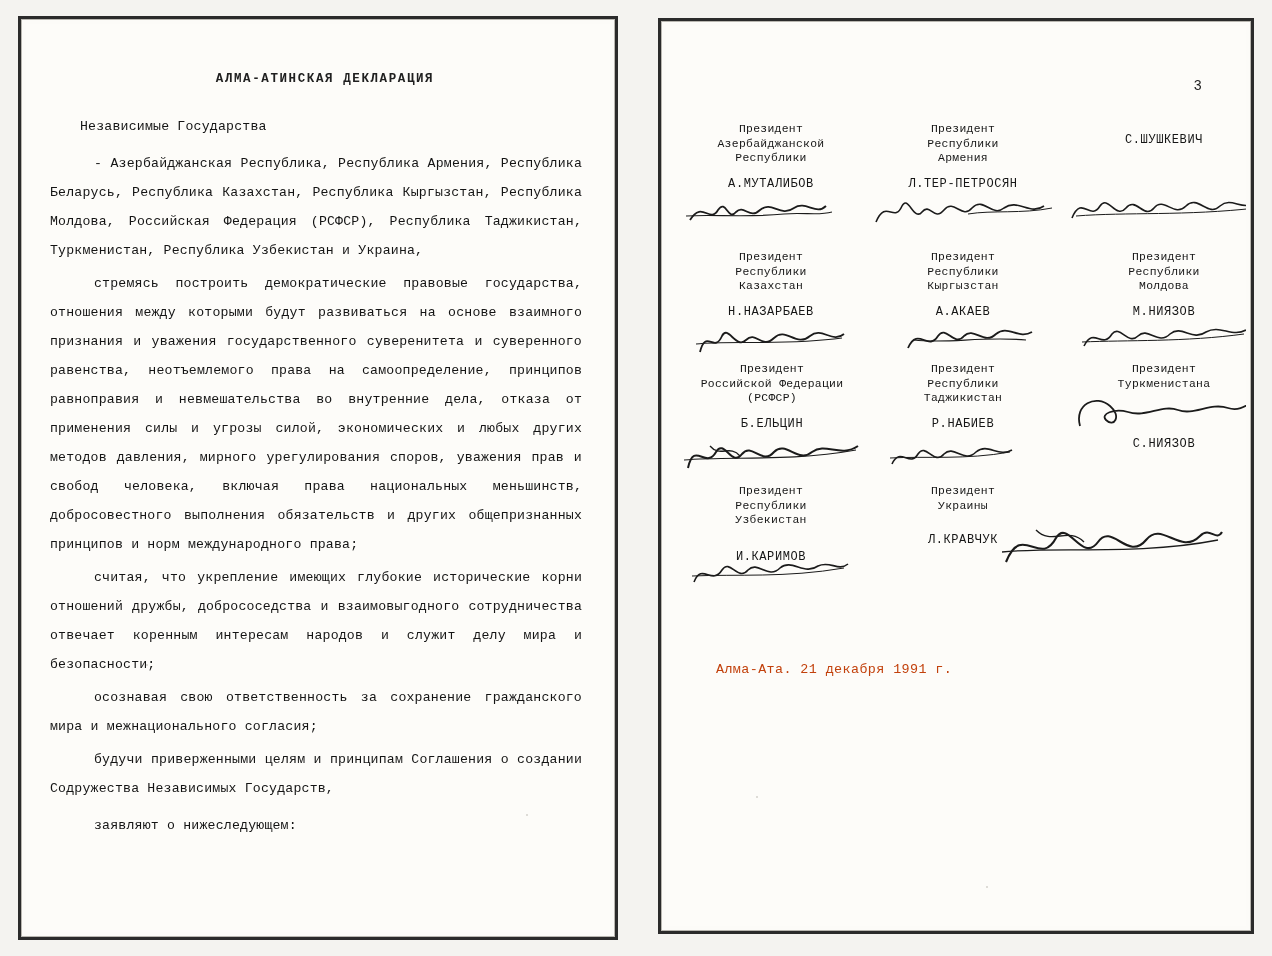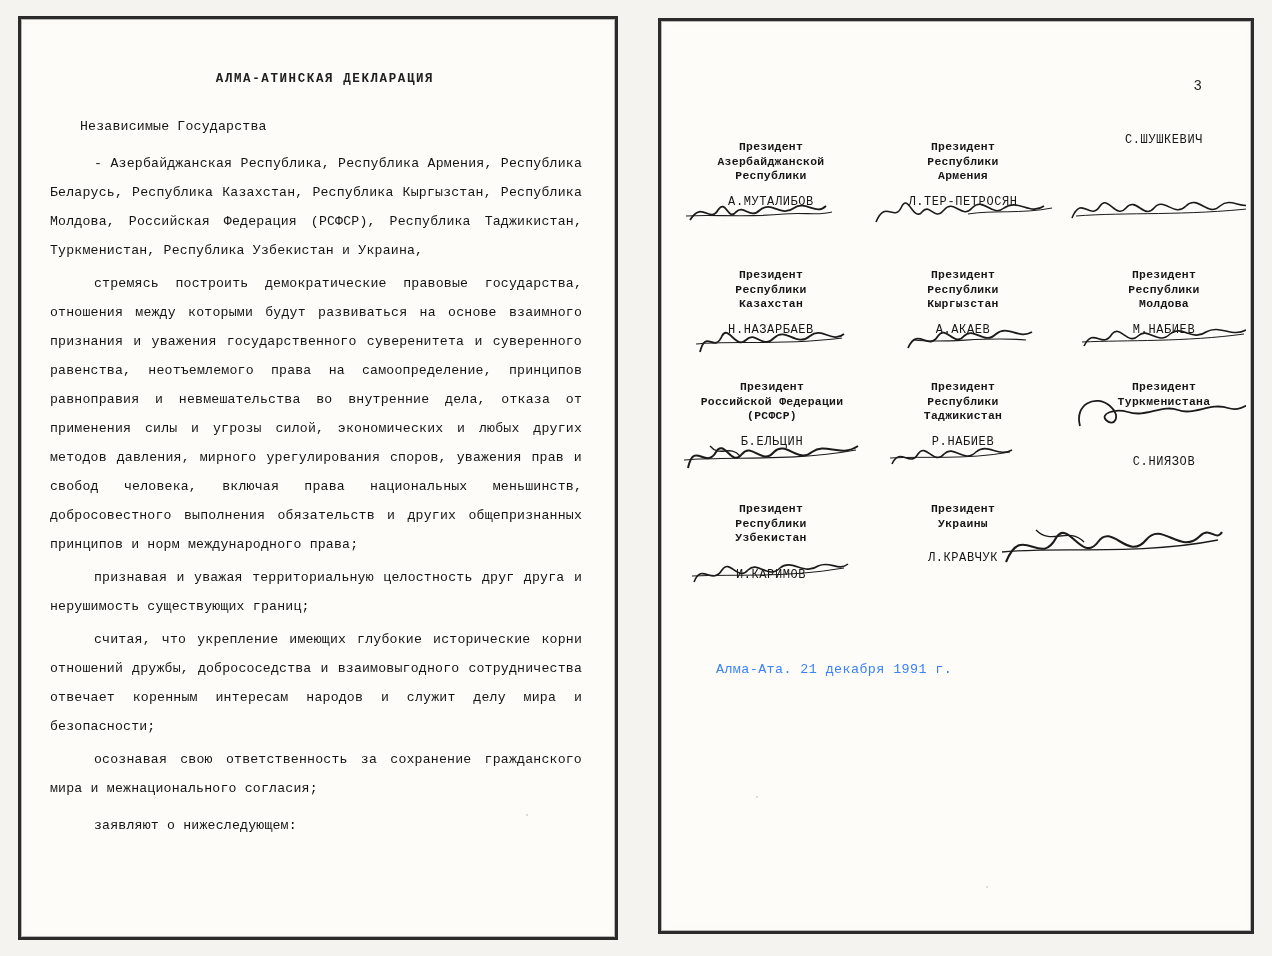--- a/index.html
+++ b/index.html
@@ -117,42 +117,41 @@
     position: absolute;
     text-align: center;
     font-size: 11.4px;
     line-height: 14.5px;
     letter-spacing: 0.3px;
     color: #161616;
     width: 170px;
   }
   .sig-role {
     white-space: pre-line;
-    font-weight: 700;
-    margin-top: 18px;
+    font-weight: 400;
   }
   .sig-name {
     margin-top: 11px;
     font-size: 12px;
     letter-spacing: 0.6px;
     text-decoration: none;
     display: inline-block;
     border-bottom: 1px solid transparent;
   }
   .sig-ink {
     position: absolute;
     pointer-events: none;
   }
   .date-line {
     position: absolute;
     left: 50px;
     top: 636px;
     font-size: 13.4px;
     letter-spacing: 0.4px;
-    color: #3b82f6;
+    color: #c2410c;
   }
 
   
   .speck {
     position: absolute;
     background: #b3b0a9;
     border-radius: 50%;
     opacity: .55;
   }
 </style>
@@ -164,23 +163,23 @@
   <div class="page page-left">
     <div class="sheet sheet-left">
       <div class="inner">
 
         <div class="doc-title">АЛМА-АТИНСКАЯ ДЕКЛАРАЦИЯ</div>
 
         <div class="body-text">
           <p class="p-indent-small">Независимые Государства</p>
           <p class="p-indent gap-md">- Азербайджанская Республика, Республика Армения, Республика Беларусь, Республика Казахстан, Республика Кыргызстан, Республика Молдова, Российская Федерация (РСФСР), Республика Таджикистан, Туркменистан, Республика Узбекистан и Украина,</p>
           <p class="p-indent gap-sm">стремясь построить демократические правовые государства, отношения между которыми будут развиваться на основе взаимного признания и уважения государственного суверенитета и суверенного равенства, неотъемлемого права на самоопределение, принципов равноправия и невмешательства во внутренние дела, отказа от применения силы и угрозы силой, экономических и любых других методов давления, мирного урегулирования споров, уважения прав и свобод человека, включая права национальных меньшинств, добросовестного выполнения обязательств и других общепризнанных принципов и норм международного права;</p>
-          <p class="p-indent gap-sm">признавая и уважая территориальную целостность друг друга и нерушимость существующих границ;</p>
           <p class="p-indent gap-sm">считая, что укрепление имеющих глубокие исторические корни отношений дружбы, добрососедства и взаимовыгодного сотрудничества отвечает коренным интересам народов и служит делу мира и безопасности;</p>
           <p class="p-indent gap-sm">осознавая свою ответственность за сохранение гражданского мира и межнационального согласия;</p>
+          <p class="p-indent gap-sm">будучи приверженными целям и принципам Соглашения о создании Содружества Независимых Государств,</p>
           <p class="p-indent gap-md" style="margin-top:18px">заявляют о нижеследующем:</p>
         </div>
 
         <div class="speck" style="left:120px;top:640px;width:2px;height:2px;"></div>
         <div class="speck" style="left:500px;top:790px;width:2px;height:2px;"></div>
       </div>
     </div>
   </div>
 
   <div class="page page-right">
@@ -216,21 +215,21 @@
           <div class="sig-block" style="left:212px; top:128px;">
             <div class="sig-role">Президент
 Республики
 Кыргызстан</div>
             <div class="sig-name">А.АКАЕВ</div>
           </div>
           <div class="sig-block" style="left:400px; top:128px; width:196px;">
             <div class="sig-role">Президент
 Республики
 Молдова</div>
-            <div class="sig-name">М.НАБИЕВ</div>
+            <div class="sig-name">М.НИЯЗОВ</div>
           </div>
 
           <div class="sig-block" style="left:6px;   top:240px; width:200px;">
             <div class="sig-role">Президент
 Российской Федерации
 (РСФСР)</div>
             <div class="sig-name">Б.ЕЛЬЦИН</div>
           </div>
           <div class="sig-block" style="left:212px; top:240px;">
             <div class="sig-role">Президент

